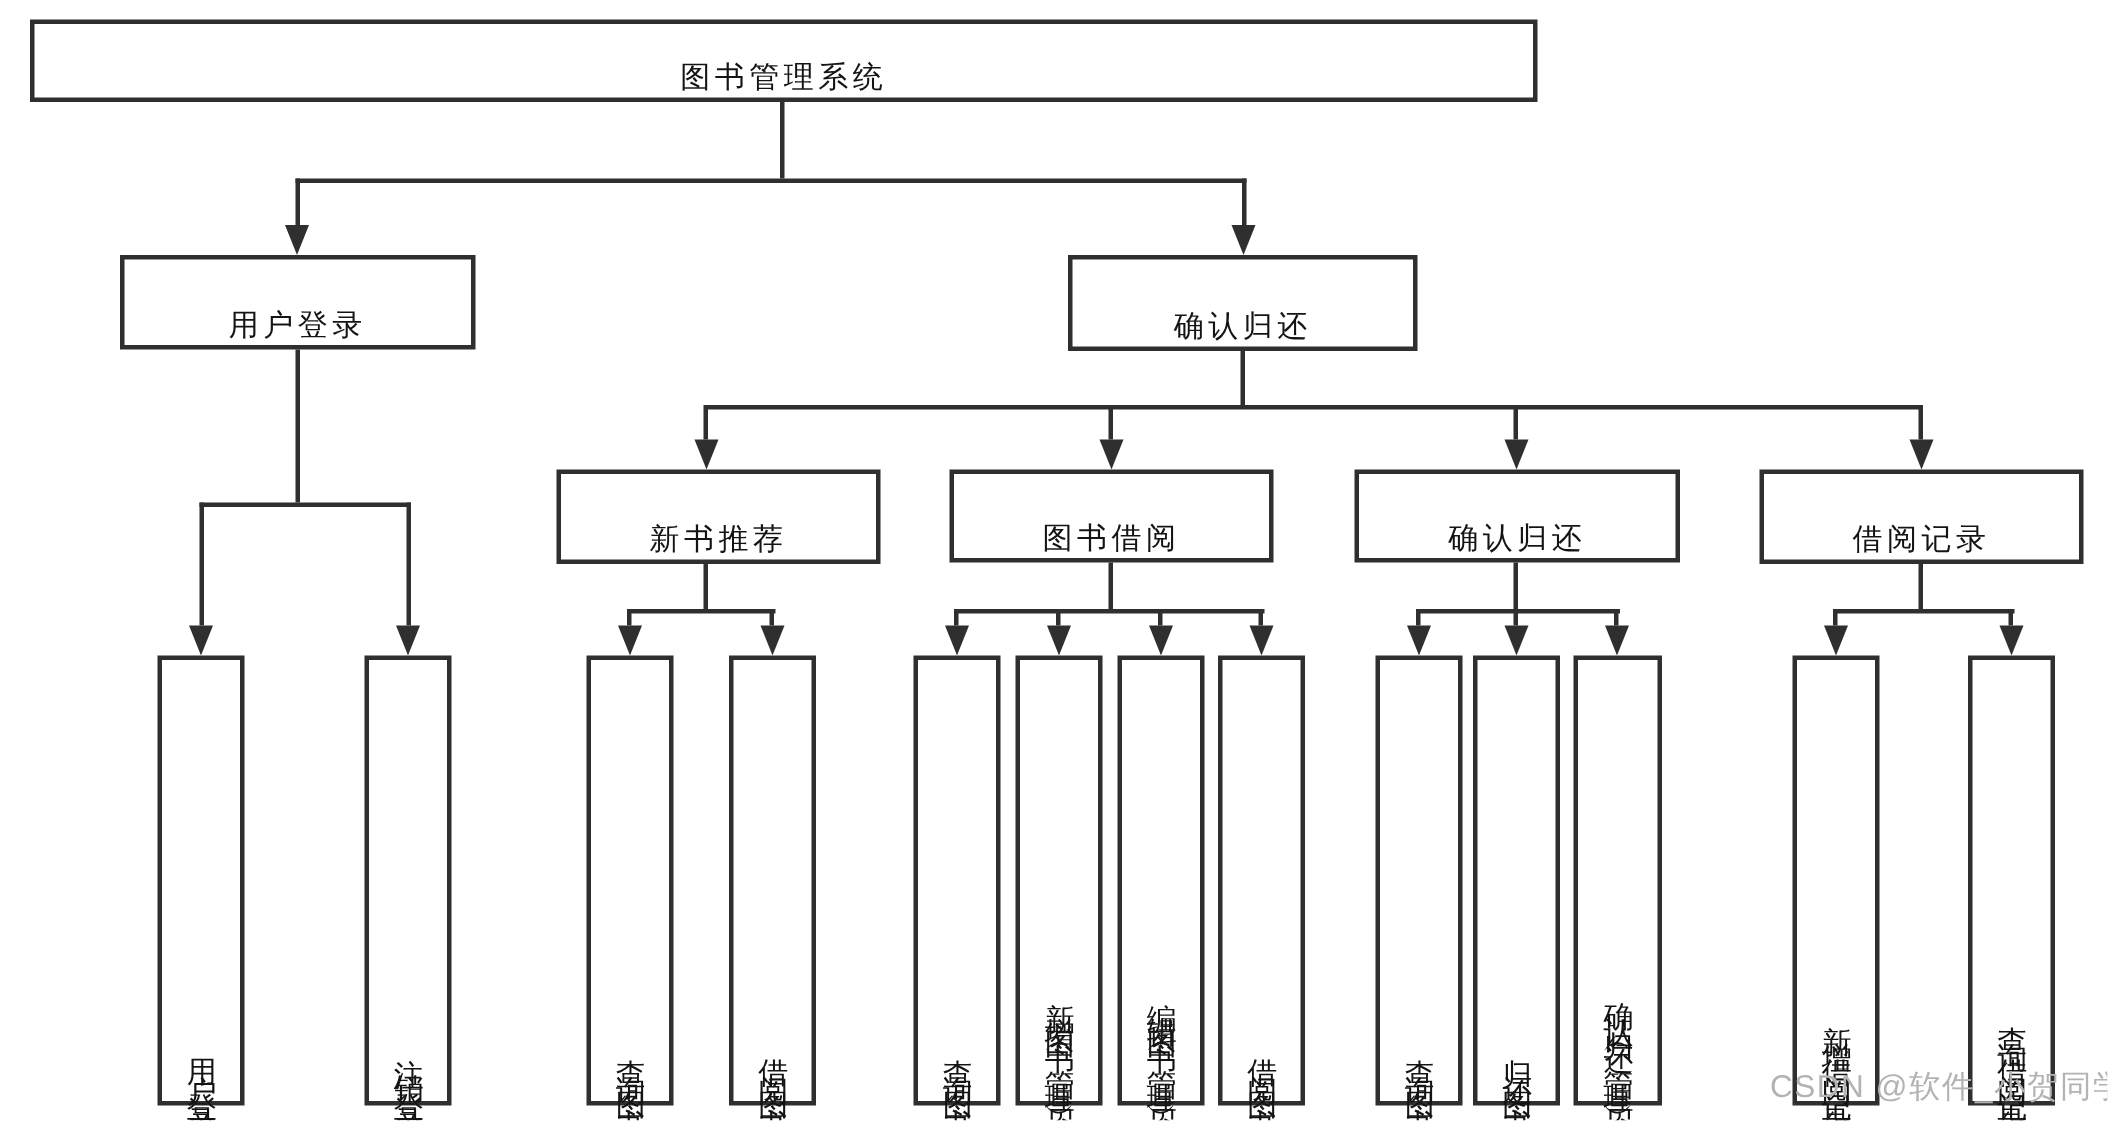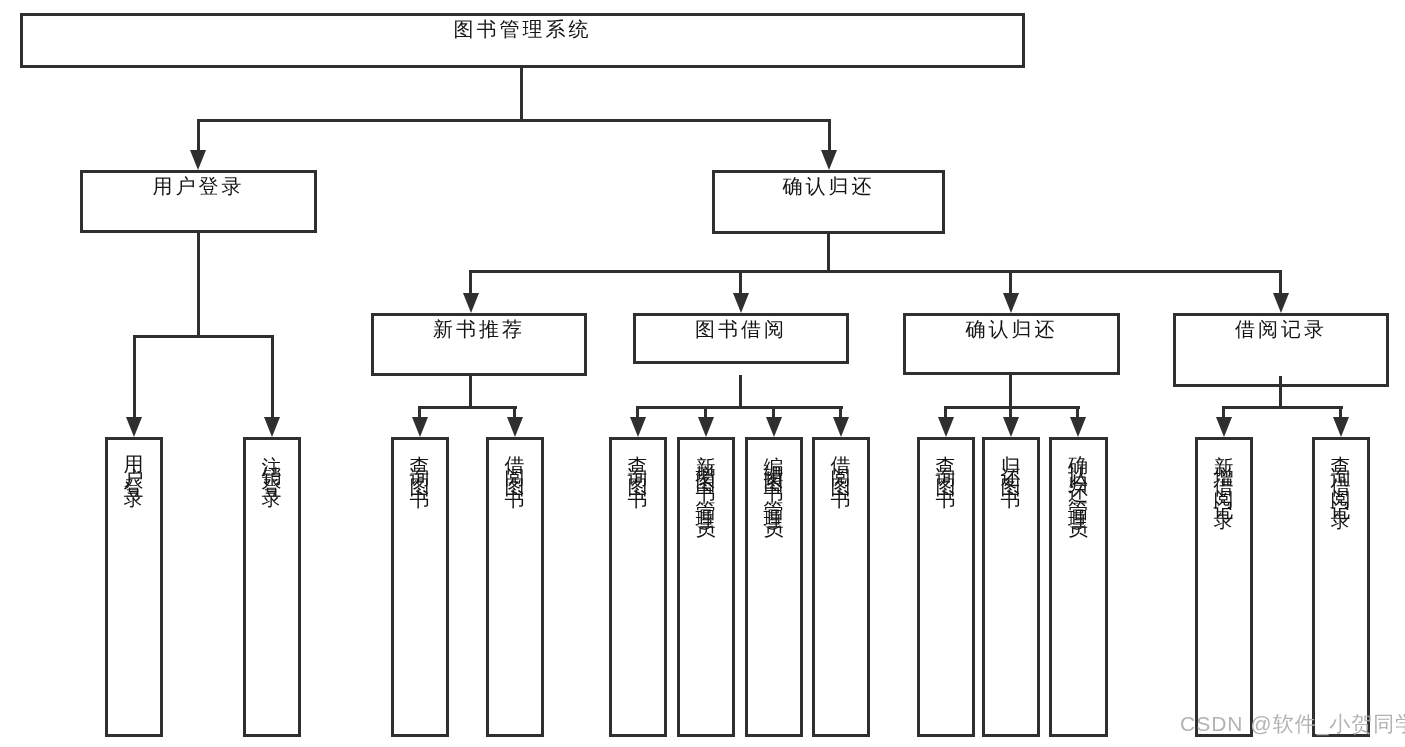--- a/index.html
+++ b/index.html
@@ -16,21 +16,21 @@
     background: var(--bg);
     font-family: "Liberation Sans", "DejaVu Sans", sans-serif;
     overflow: hidden;
   }
   .box {
     position: absolute;
     box-sizing: border-box;
     border: 3px solid var(--line);
     background: var(--bg);
     display: flex;
-    align-items: flex-start;
+    align-items: flex-end;
     justify-content: center;
     color: var(--text);
   }
   .hlabel {
     font-size: 20px;
     letter-spacing: 3px;
     white-space: nowrap;
     color: var(--text);
   }
   .vbox { z-index: 2; }
@@ -99,27 +99,27 @@
   <div class="vl" style="left:739px; top:270px; height:23px;"></div>
   <div class="ah" style="left:733px; top:293px;"></div>
   <div class="vl" style="left:1009px; top:270px; height:23px;"></div>
   <div class="ah" style="left:1003px; top:293px;"></div>
   <div class="vl" style="left:1279px; top:270px; height:23px;"></div>
   <div class="ah" style="left:1273px; top:293px;"></div>
 
   <div class="box" style="left:371px; top:313px; width:216px; height:63px;">
     <span class="hlabel">新书推荐</span>
   </div>
-  <div class="box" style="left:633px; top:313px; width:216px; height:51px;">
+  <div class="box" style="left:633px; top:313px; width:216px; height:62px;">
     <span class="hlabel">图书借阅</span>
   </div>
   <div class="box" style="left:903px; top:313px; width:217px; height:62px;">
     <span class="hlabel">确认归还</span>
   </div>
-  <div class="box" style="left:1173px; top:313px; width:216px; height:74px;">
+  <div class="box" style="left:1173px; top:313px; width:216px; height:63px;">
     <span class="hlabel">借阅记录</span>
   </div>
 
   <div class="vl" style="left:469px; top:376px; height:30px;"></div>
   <div class="hl" style="left:418px; top:406px; width:99px;"></div>
   <div class="vl" style="left:418px; top:406px; height:11px;"></div>
   <div class="ah" style="left:412px; top:417px;"></div>
   <div class="vl" style="left:513px; top:406px; height:11px;"></div>
   <div class="ah" style="left:507px; top:417px;"></div>
 

